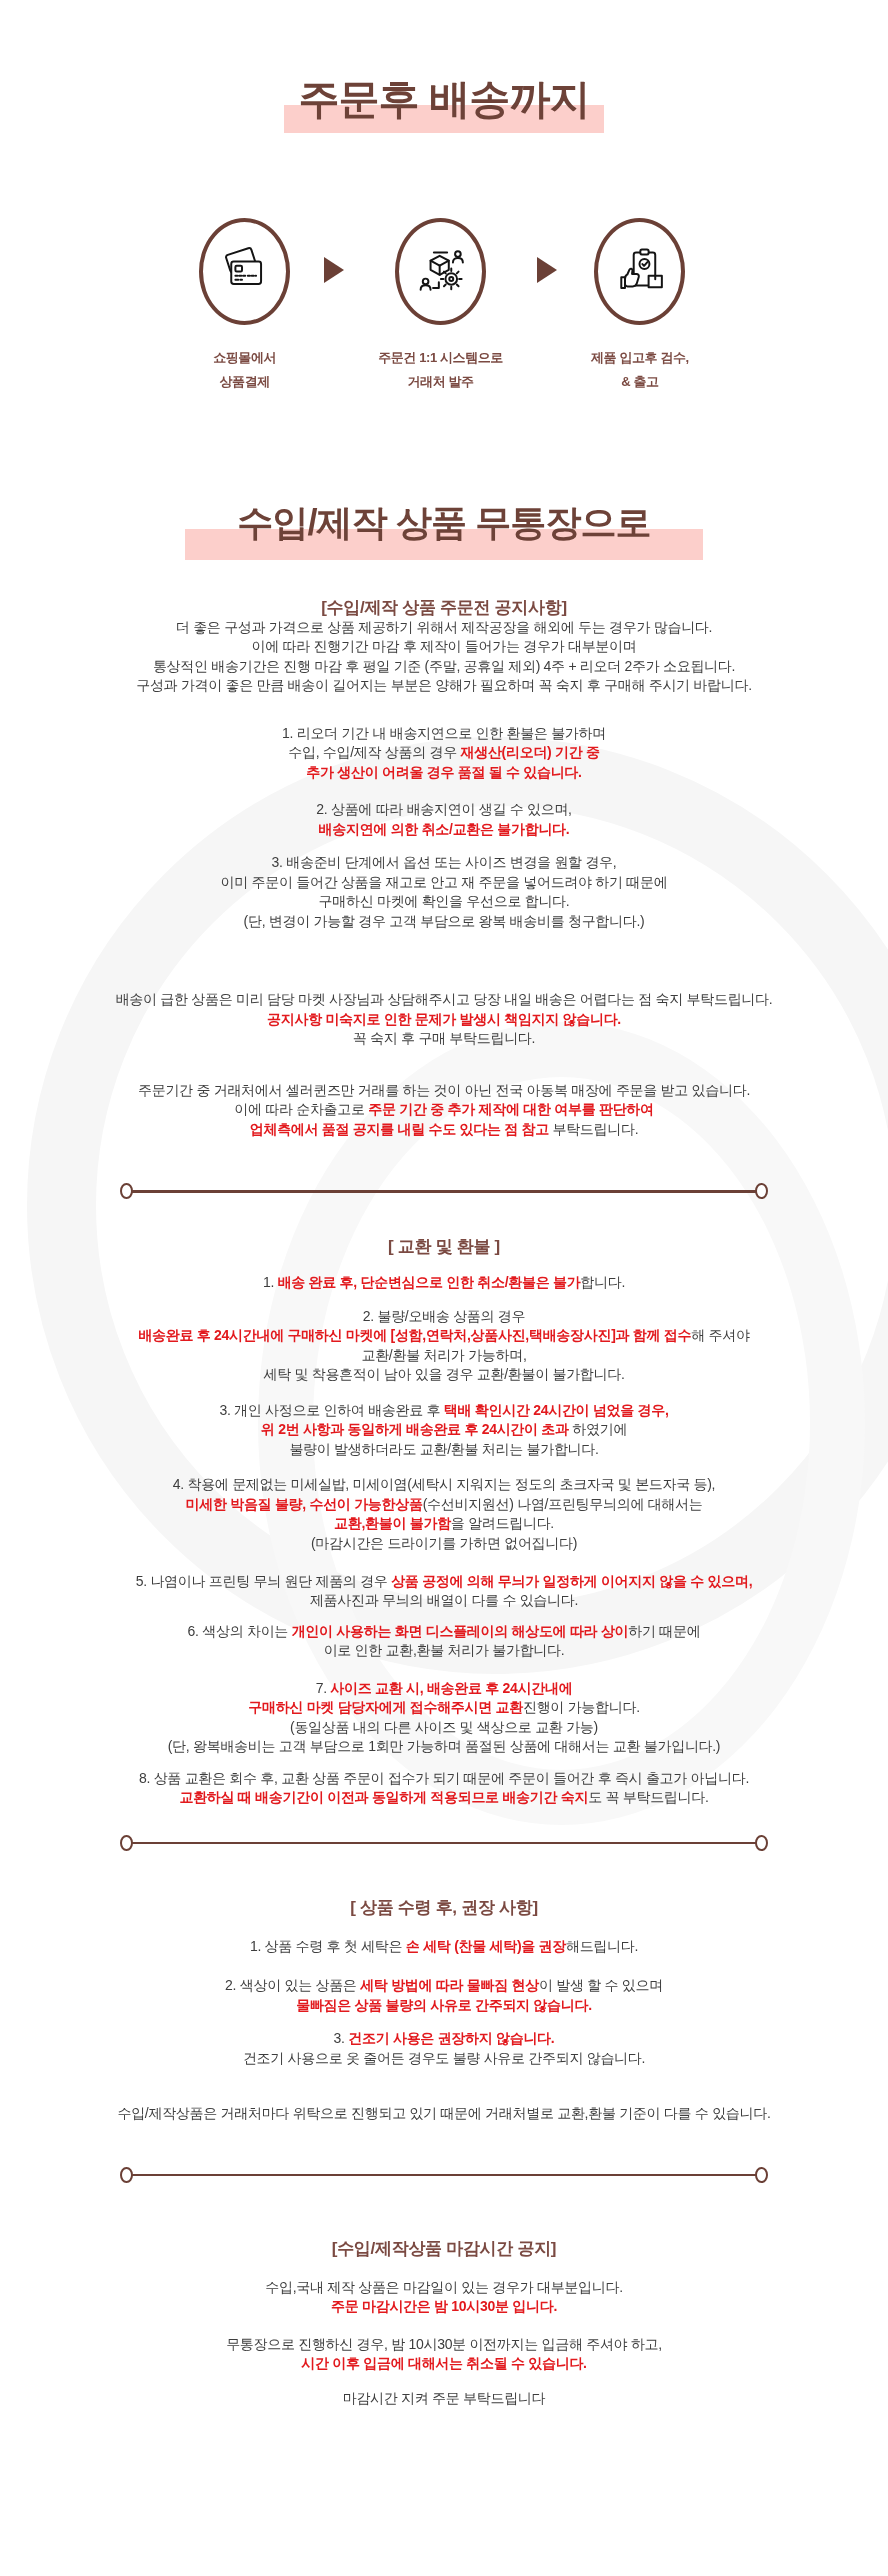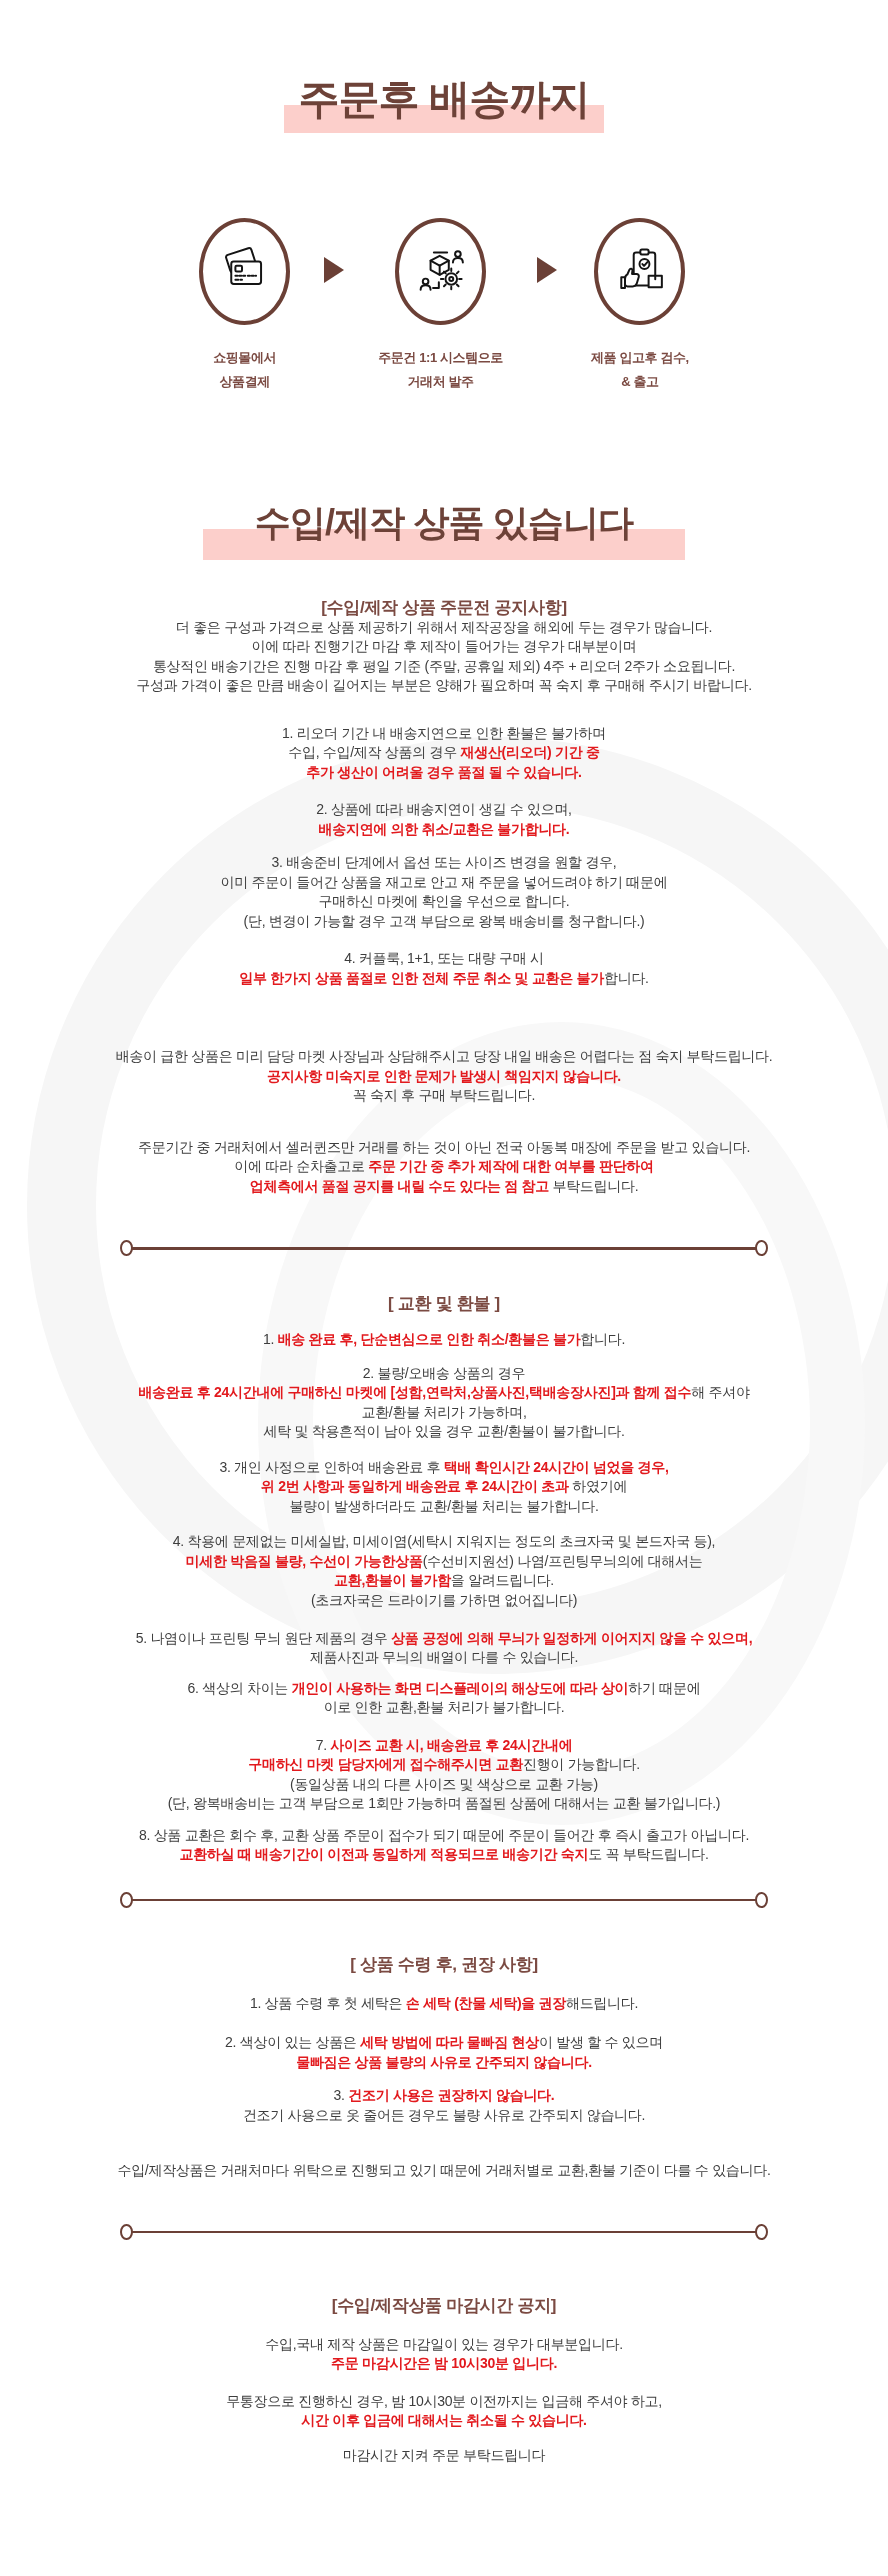--- a/index.html
+++ b/index.html
@@ -140,42 +140,41 @@
         </div>
         <div class="step-label">
           <span>제품 입고후 검수,</span><br>
           <span>&amp; 출고</span>
         </div>
       </div>
 
     </div>
 
     <div class="notice-head">
-      <h2 class="hl2">수입/제작 상품 있습니다</h2>
+      <h2 class="hl2">수입/제작 상품 무통장으로</h2>
     </div>
 
     <main class="content">
         <h3 class="sec-header" style="margin-top: 37px;">[수입/제작 상품 주문전 공지사항]</h3>
         <p class="para" style=""><span class="norm">더 좋은 구성과 가격으로 상품 제공하기 위해서 제작공장을 해외에 두는 경우가 많습니다.</span><br><span class="norm">이에 따라 진행기간 마감 후 제작이 들어가는 경우가 대부분이며</span><br><span class="norm">통상적인 배송기간은 진행 마감 후 평일 기준 (주말, 공휴일 제외) 4주 + 리오더 2주가 소요됩니다.</span><br><span class="norm">구성과 가격이 좋은 만큼 배송이 길어지는 부분은 양해가 필요하며 꼭 숙지 후 구매해 주시기 바랍니다.</span></p>
         <p class="para" style="margin-top: 28px;"><span class="norm">1. 리오더 기간 내 배송지연으로 인한 환불은 불가하며</span><br><span class="norm">수입, 수입/제작 상품의 경우 </span><span class="red">재생산(리오더) 기간 중</span><br><span class="red">추가 생산이 어려울 경우 품절 될 수 있습니다.</span></p>
         <p class="para" style="margin-top: 18px;"><span class="norm">2. 상품에 따라 배송지연이 생길 수 있으며,</span><br><span class="red">배송지연에 의한 취소/교환은 불가합니다.</span></p>
         <p class="para" style="margin-top: 14px;"><span class="norm">3. 배송준비 단계에서 옵션 또는 사이즈 변경을 원할 경우,</span><br><span class="norm">이미 주문이 들어간 상품을 재고로 안고 재 주문을 넣어드려야 하기 때문에</span><br><span class="norm">구매하신 마켓에 확인을 우선으로 합니다.</span><br><span class="norm">(단, 변경이 가능할 경우 고객 부담으로 왕복 배송비를 청구합니다.)</span></p>
-        <p class="para" style="margin-top: 18px;"><span class="norm">4. 커플룩, 1+1, 또는 대량 구매 시</span><br><span class="red">일부 한가지 상품 품절로 인한 전체 주문 취소 및 교환은 불가</span><span class="norm">합니다.</span></p>
         <p class="para" style="margin-top: 59px;"><span class="norm">배송이 급한 상품은 미리 담당 마켓 사장님과 상담해주시고 당장 내일 배송은 어렵다는 점 숙지 부탁드립니다.</span><br><span class="red">공지사항 미숙지로 인한 문제가 발생시 책임지지 않습니다.</span><br><span class="norm">꼭 숙지 후 구매 부탁드립니다.</span></p>
         <p class="para" style="margin-top: 32px;"><span class="norm">주문기간 중 거래처에서 셀러퀸즈만 거래를 하는 것이 아닌 전국 아동복 매장에 주문을 받고 있습니다.</span><br><span class="norm">이에 따라 순차출고로 </span><span class="red">주문 기간 중 추가 제작에 대한 여부를 판단하여</span><br><span class="red">업체측에서 품절 공지를 내릴 수도 있다는 점 참고</span><span class="norm"> 부탁드립니다.</span></p>
         <div class="divider" style="margin-top: 44px;">
           <span class="dot"></span>
           <span class="line"></span>
           <span class="dot"></span>
         </div>
         <h3 class="sec-header" style="margin-top: 37px;">[ 교환 및 환불 ]</h3>
         <p class="para" style="margin-top: 16px;"><span class="norm">1. </span><span class="red">배송 완료 후, 단순변심으로 인한 취소/환불은 불가</span><span class="norm">합니다.</span></p>
         <p class="para" style="margin-top: 14px;"><span class="norm">2. 불량/오배송 상품의 경우</span><br><span class="red">배송완료 후 24시간내에 구매하신 마켓에 [성함,연락처,상품사진,택배송장사진]과 함께 접수</span><span class="norm">해 주셔야</span><br><span class="norm">교환/환불 처리가 가능하며,</span><br><span class="norm">세탁 및 착용흔적이 남아 있을 경우 교환/환불이 불가합니다.</span></p>
         <p class="para" style="margin-top: 16px;"><span class="norm">3. 개인 사정으로 인하여 배송완료 후 </span><span class="red">택배 확인시간 24시간이 넘었을 경우,</span><br><span class="red">위 2번 사항과 동일하게 배송완료 후 24시간이 초과</span><span class="norm"> 하였기에</span><br><span class="norm">불량이 발생하더라도 교환/환불 처리는 불가합니다.</span></p>
-        <p class="para" style="margin-top: 16px;"><span class="norm">4. 착용에 문제없는 미세실밥, 미세이염(세탁시 지워지는 정도의 초크자국 및 본드자국 등),</span><br><span class="red">미세한 박음질 불량, 수선이 가능한상품</span><span class="norm">(수선비지원선) 나염/프린팅무늬의에 대해서는</span><br><span class="red">교환,환불이 불가함</span><span class="norm">을 알려드립니다.</span><br><span class="norm">(초크자국은 드라이기를 가하면 없어집니다)</span></p>
+        <p class="para" style="margin-top: 16px;"><span class="norm">4. 착용에 문제없는 미세실밥, 미세이염(세탁시 지워지는 정도의 초크자국 및 본드자국 등),</span><br><span class="red">미세한 박음질 불량, 수선이 가능한상품</span><span class="norm">(수선비지원선) 나염/프린팅무늬의에 대해서는</span><br><span class="red">교환,환불이 불가함</span><span class="norm">을 알려드립니다.</span><br><span class="norm">(마감시간은 드라이기를 가하면 없어집니다)</span></p>
         <p class="para" style="margin-top: 18.7px;"><span class="norm">5. 나염이나 프린팅 무늬 원단 제품의 경우 </span><span class="red">상품 공정에 의해 무늬가 일정하게 이어지지 않을 수 있으며,</span><br><span class="norm">제품사진과 무늬의 배열이 다를 수 있습니다.</span></p>
         <p class="para" style="margin-top: 10.7px;"><span class="norm">6. 색상의 차이는 </span><span class="red">개인이 사용하는 화면 디스플레이의 해상도에 따라 상이</span><span class="norm">하기 때문에</span><br><span class="norm">이로 인한 교환,환불 처리가 불가합니다.</span></p>
         <p class="para" style="margin-top: 18px;"><span class="norm">7. </span><span class="red">사이즈 교환 시, 배송완료 후 24시간내에</span><br><span class="red">구매하신 마켓 담당자에게 접수해주시면 교환</span><span class="norm">진행이 가능합니다.</span><br><span class="norm">(동일상품 내의 다른 사이즈 및 색상으로 교환 가능)</span><br><span class="norm">(단, 왕복배송비는 고객 부담으로 1회만 가능하며 품절된 상품에 대해서는 교환 불가입니다.)</span></p>
         <p class="para" style="margin-top: 12.4px;"><span class="norm">8. 상품 교환은 회수 후, 교환 상품 주문이 접수가 되기 때문에 주문이 들어간 후 즉시 출고가 아닙니다.</span><br><span class="red">교환하실 때 배송기간이 이전과 동일하게 적용되므로 배송기간 숙지</span><span class="norm">도 꼭 부탁드립니다.</span></p>
         <div class="divider" style="margin-top: 27px;">
           <span class="dot"></span>
           <span class="line"></span>
           <span class="dot"></span>
         </div>
         <h3 class="sec-header" style="margin-top: 46px;">[ 상품 수령 후, 권장 사항]</h3>

